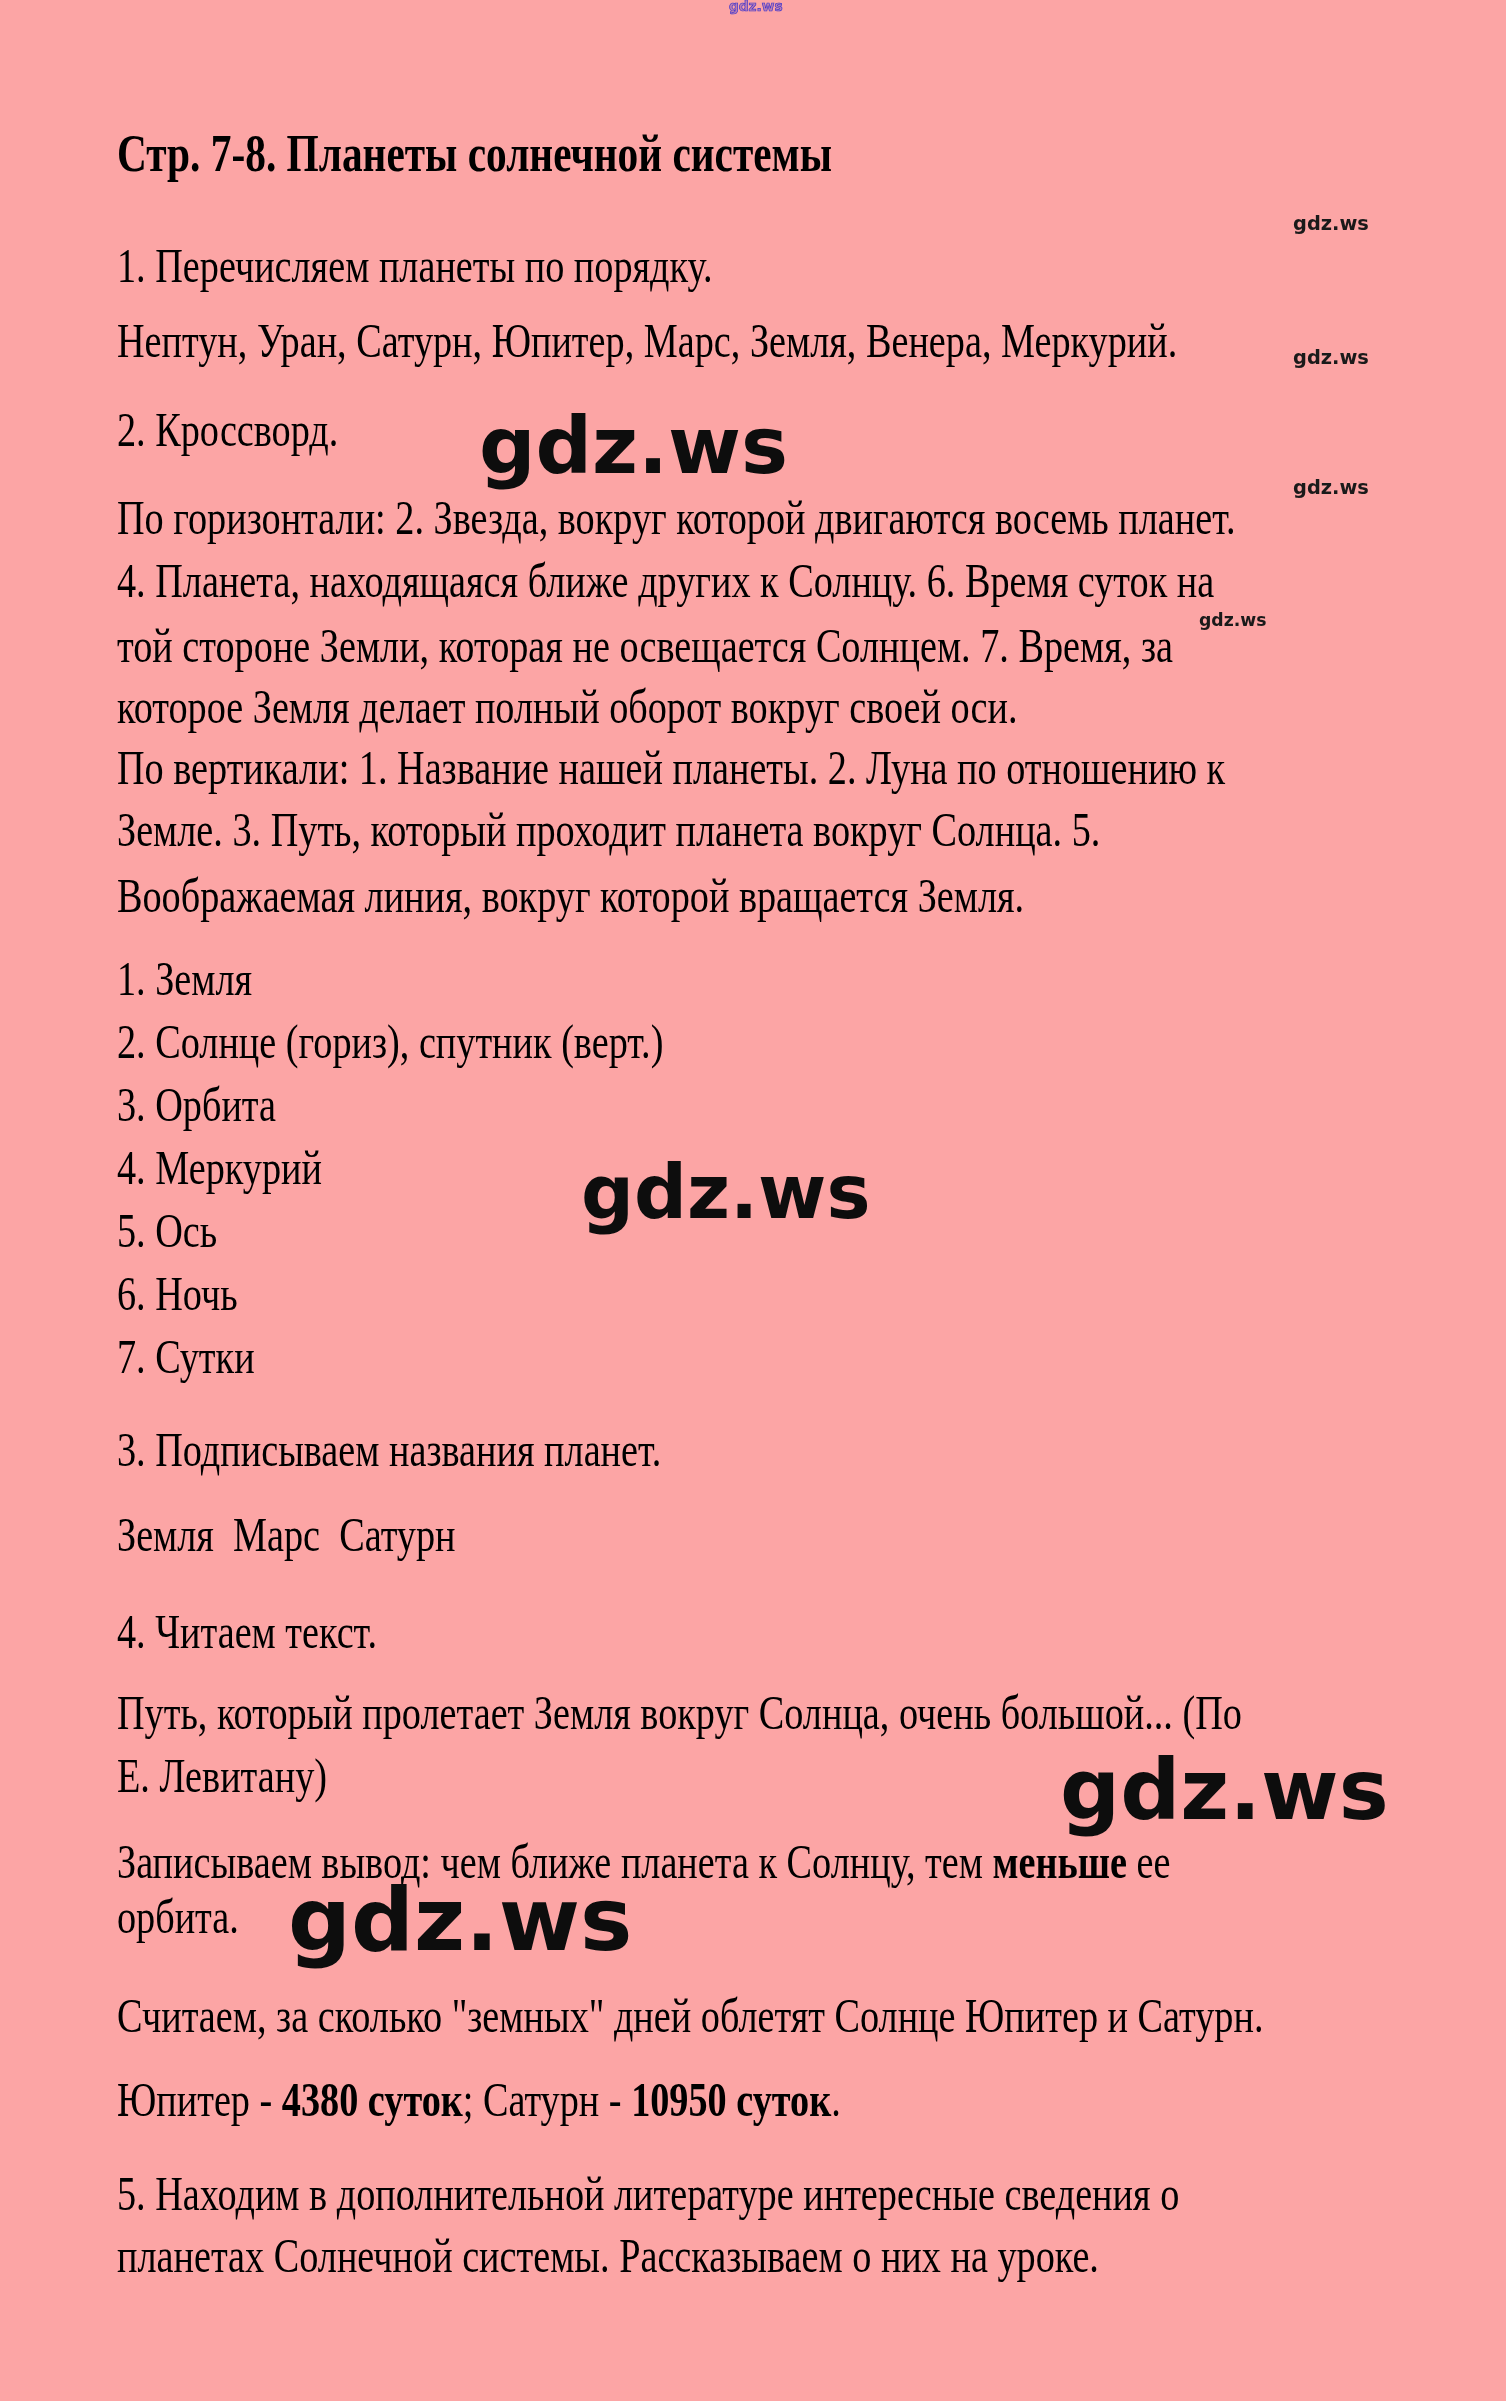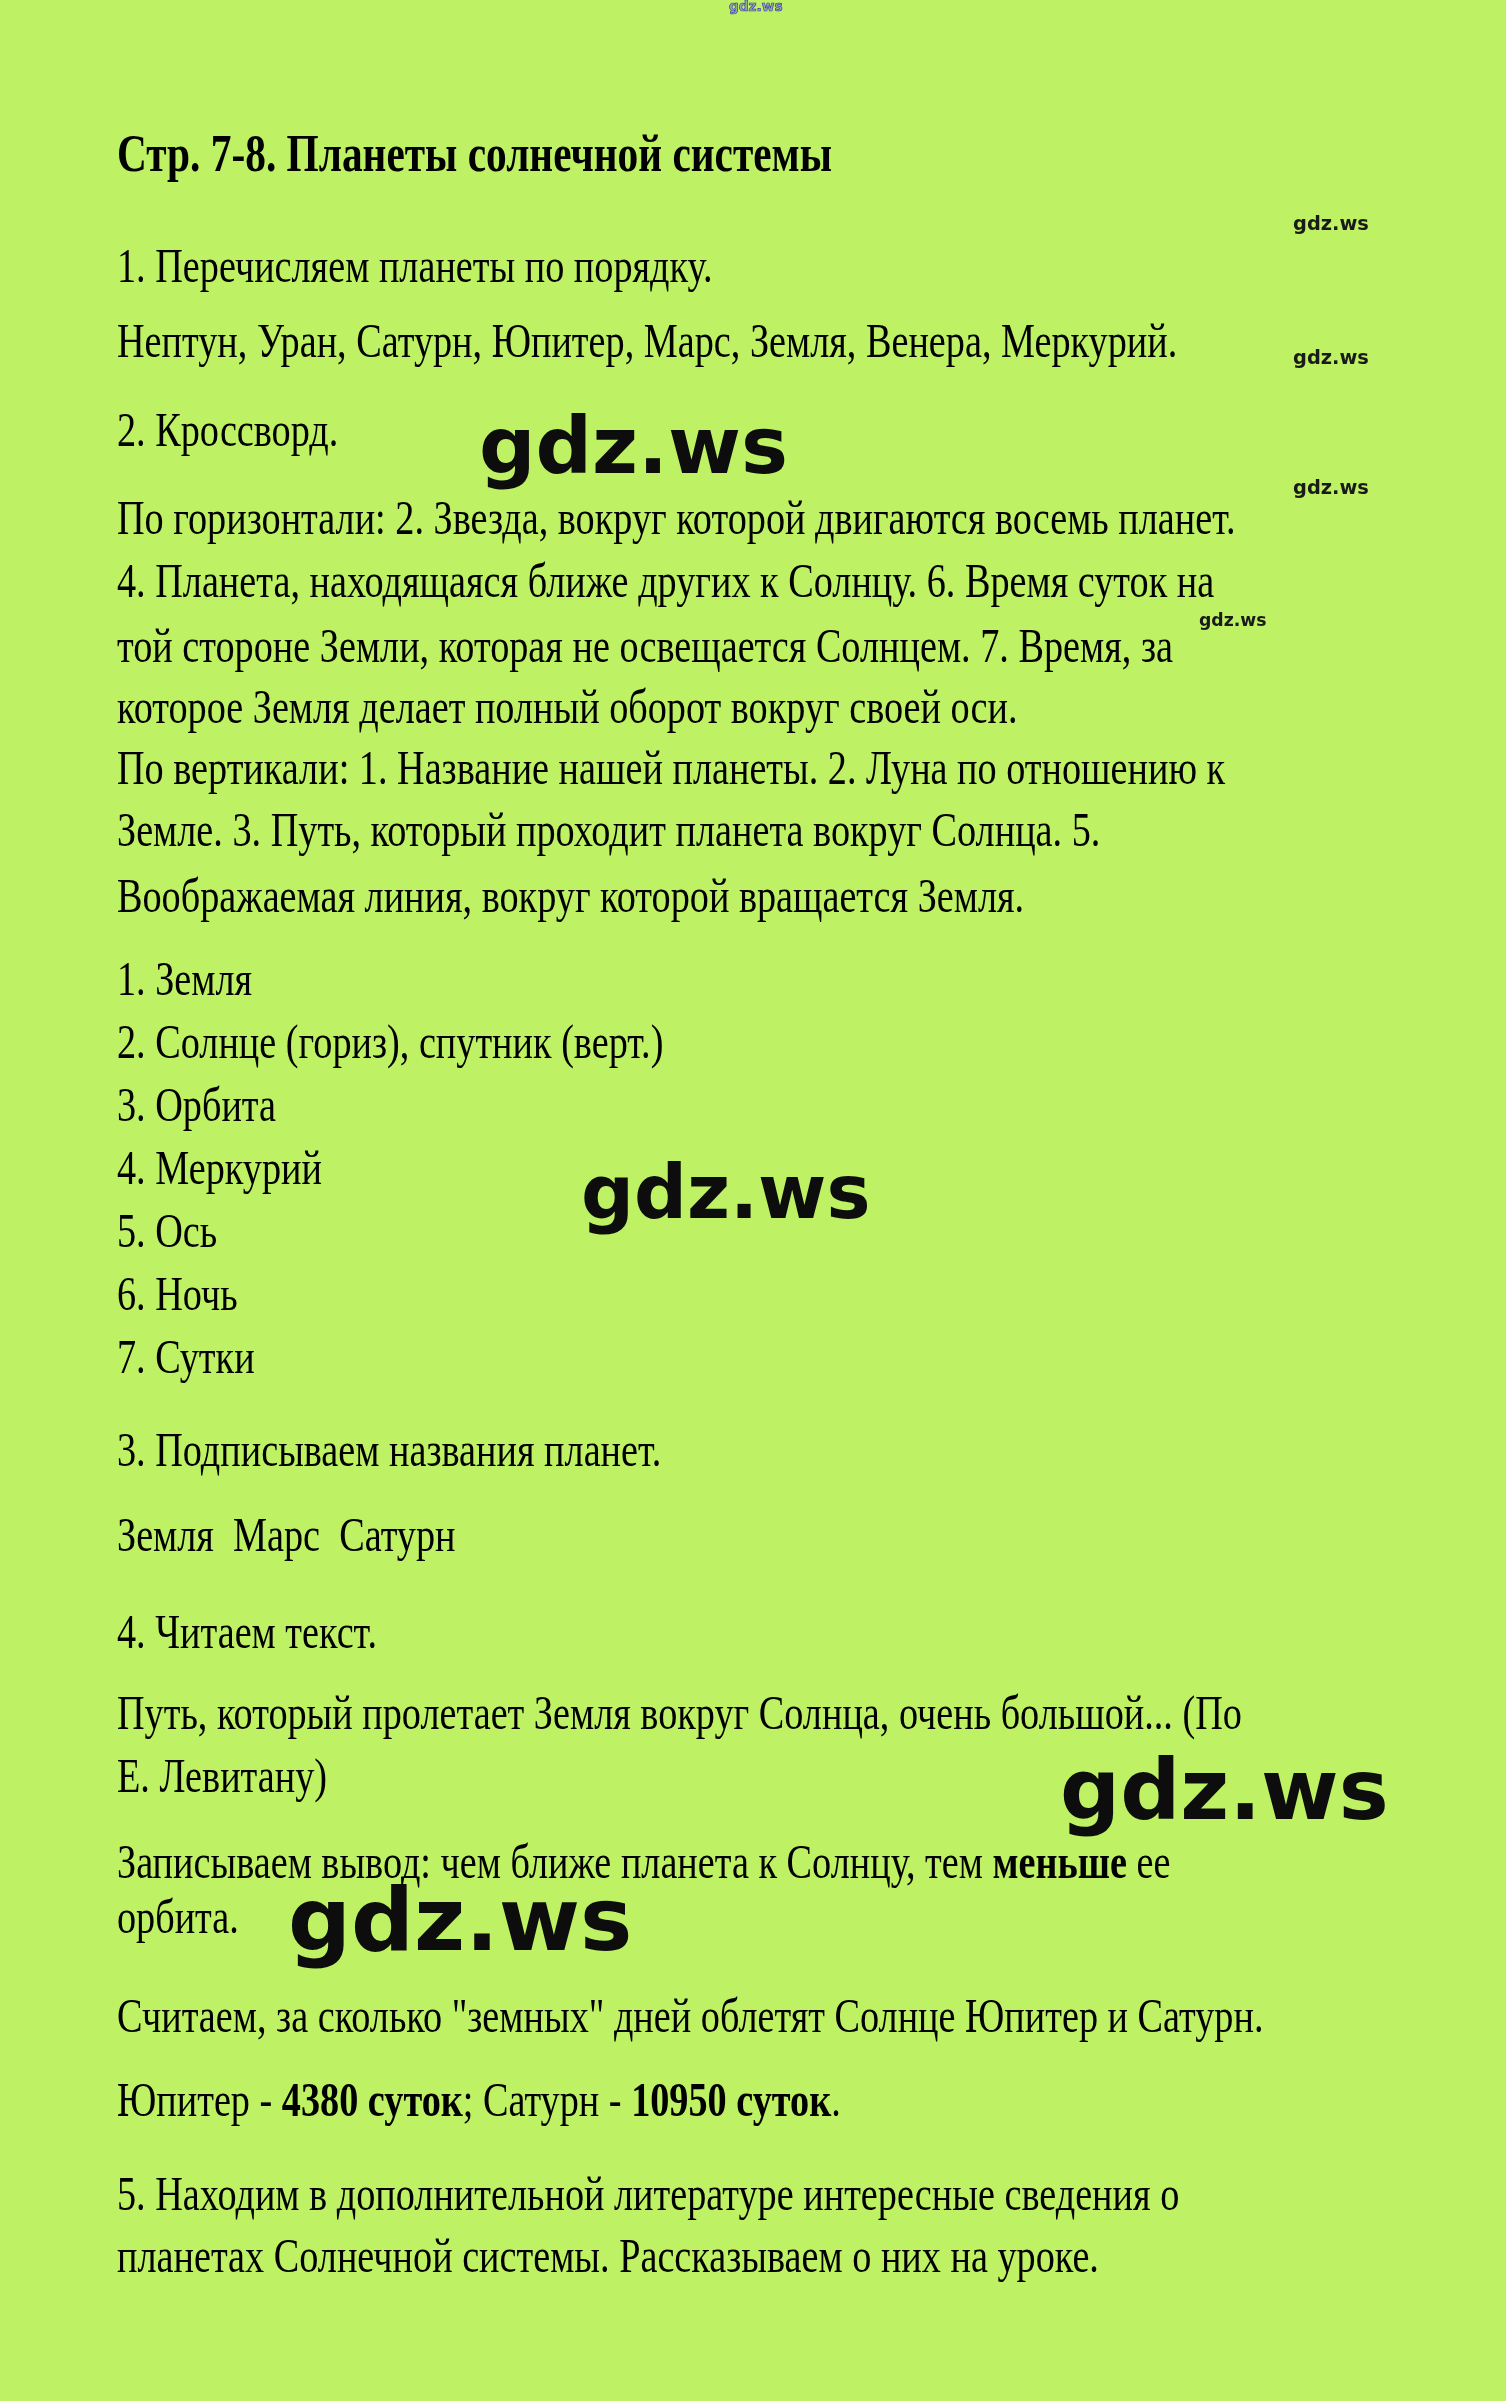--- a/index.html
+++ b/index.html
@@ -1,20 +1,20 @@
 <!DOCTYPE html>
 <html style="font-size:11.5px"><head>
 <meta charset="utf-8">
 <style>
   html, body { margin: 0; padding: 0; background: #e8e8e8; }
   .page {
     position: relative;
     width: 1507px;
     height: 2401px;
-    background: #bef264;
+    background: #fca5a5;
     overflow: hidden;
   }
   
   .content {
     position: absolute;
     left: 117px;
     top: 0;
     width: 1873px;
     height: 2401px;
     transform: scaleX(0.78);

